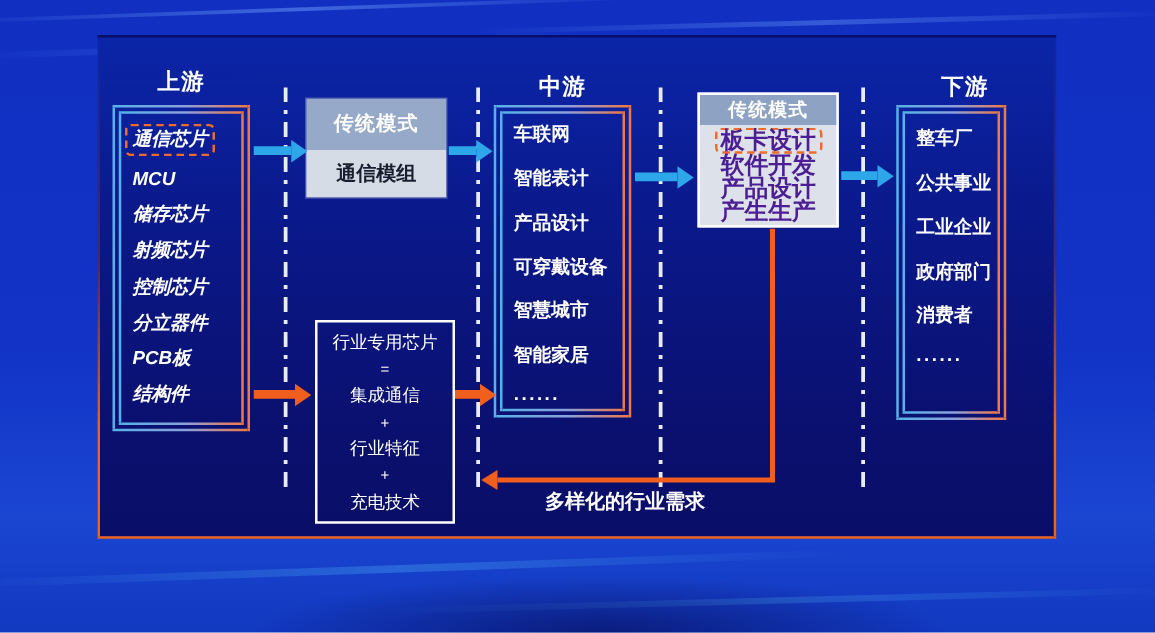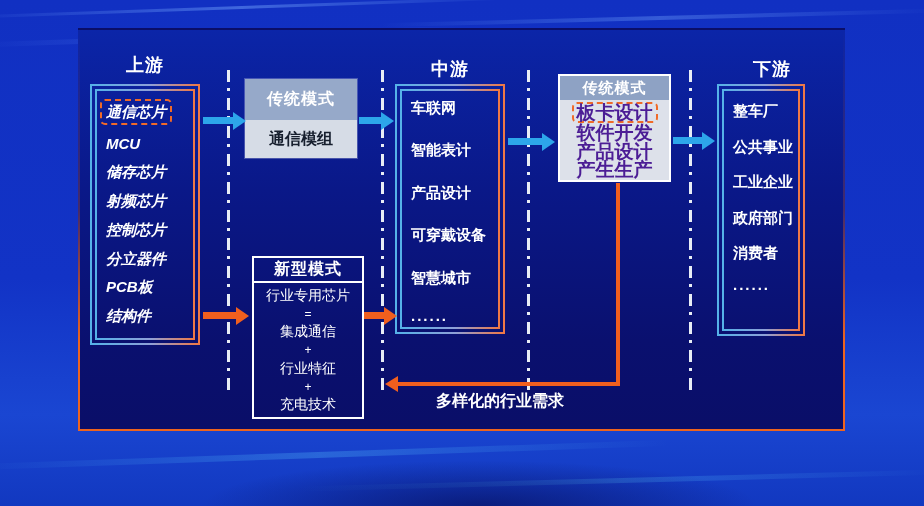--- a/index.html
+++ b/index.html
@@ -107,20 +107,21 @@
   </div>
 </div>
 
 <div class="col-box" style="left:395px;top:84px;width:110px;height:250px;">
   <div class="col-inner" style="padding:7px 0 5px;">
     <div class="col-item">车联网</div>
     <div class="col-item">智能表计</div>
     <div class="col-item">产品设计</div>
     <div class="col-item">可穿戴设备</div>
     <div class="col-item">智慧城市</div>
+    <div class="col-item">智能家居</div>
     <div class="col-item dots" style="line-height:12px;">......</div>
   </div>
 </div>
 
 <div class="col-box" style="left:717px;top:84px;width:88px;height:252px;">
   <div class="col-inner" style="padding:10px 0 38px;">
     <div class="col-item">整车厂</div>
     <div class="col-item">公共事业</div>
     <div class="col-item">工业企业</div>
     <div class="col-item">政府部门</div>
@@ -138,21 +139,20 @@
   <div class="trad2-header">传统模式</div>
   <div class="trad2-body">
     <div class="trad2-item"><span class="hl2">板卡设计</span></div>
     <div class="trad2-item">软件开发</div>
     <div class="trad2-item">产品设计</div>
     <div class="trad2-item">产生生产</div>
   </div>
 </div>
 
 <div class="newmode">
-  <div class="newmode-header">新型模式</div>
   <div class="newmode-body">
     <div class="newmode-line">行业专用芯片</div>
     <div class="newmode-line newmode-op">=</div>
     <div class="newmode-line">集成通信</div>
     <div class="newmode-line newmode-op">+</div>
     <div class="newmode-line">行业特征</div>
     <div class="newmode-line newmode-op">+</div>
     <div class="newmode-line">充电技术</div>
   </div>
 </div>

